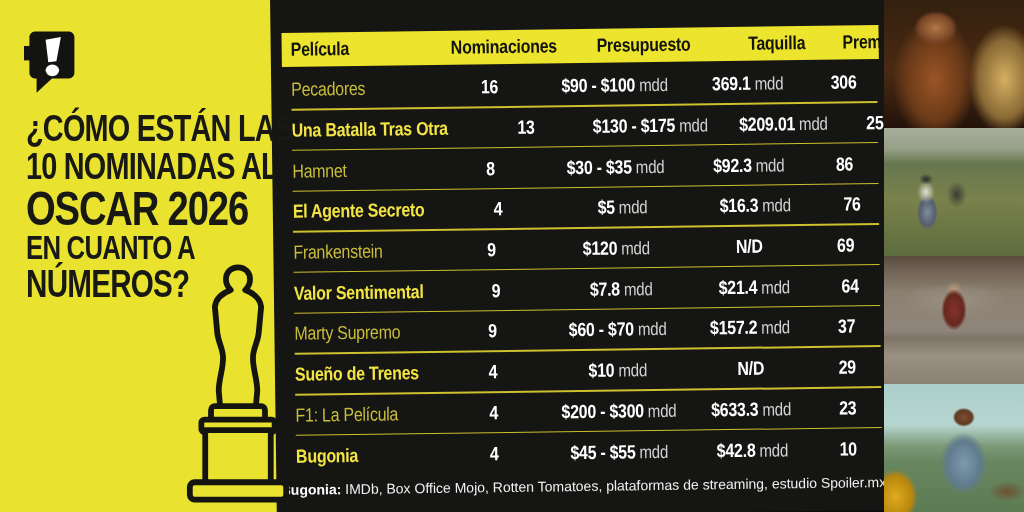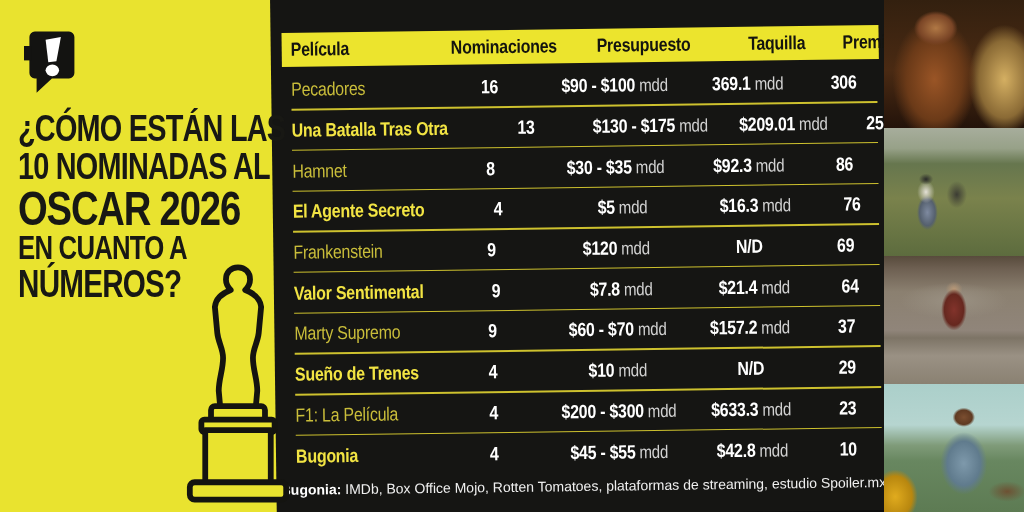--- a/index.html
+++ b/index.html
@@ -13,21 +13,21 @@
   
   .yellow-panel {
     position:absolute; left:0; top:0; width:292px; height:512px;
     background:#e9e32f; z-index:1;
   }
 
   
   .logo { position:absolute; left:24px; top:28px; z-index:6; }
 
   
-  .title-block { position:absolute; left:18px; top:110px; z-index:6; color:#181814; }
+  .title-block { position:absolute; left:26px; top:110px; z-index:6; color:#181814; }
   .t-line {
     display:block; font-weight:700; letter-spacing:-1px;
     transform:scaleX(0.78); transform-origin:left center; white-space:nowrap;
   }
   .t-s1 { font-size:37px; line-height:38px; }
   .t-s2 { font-size:49px; line-height:45px; letter-spacing:-1.5px; }
   .t-s3 { font-size:33px; line-height:33px; }
   .t-s4 { font-size:38px; line-height:40px; }
 
   

